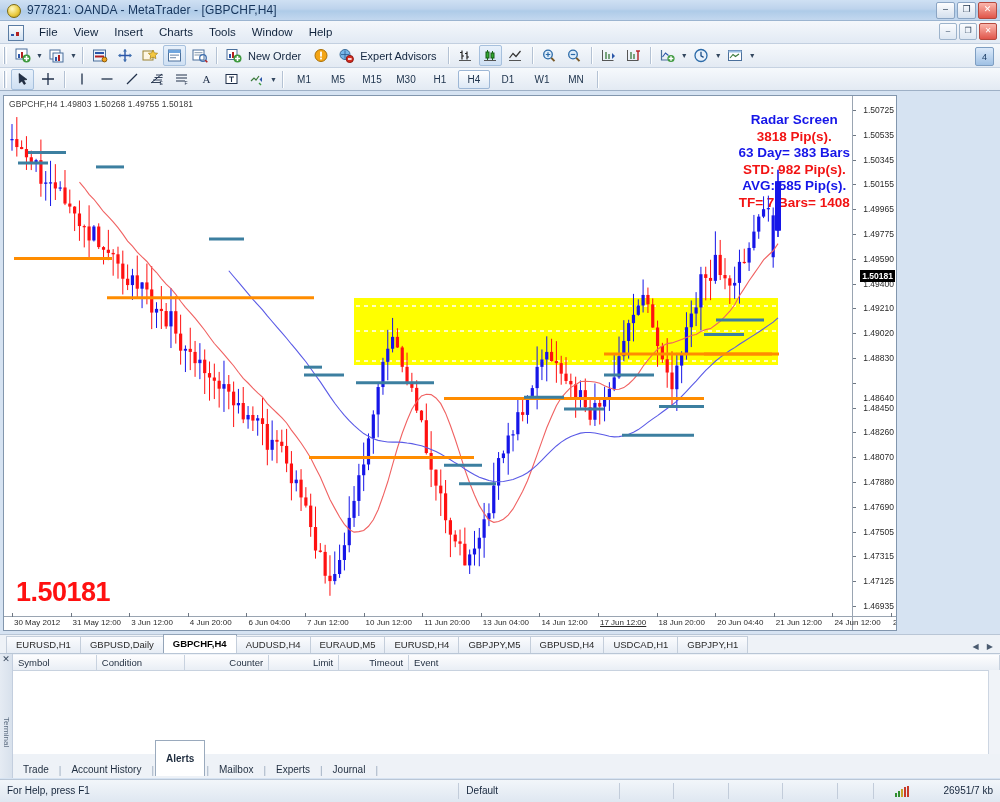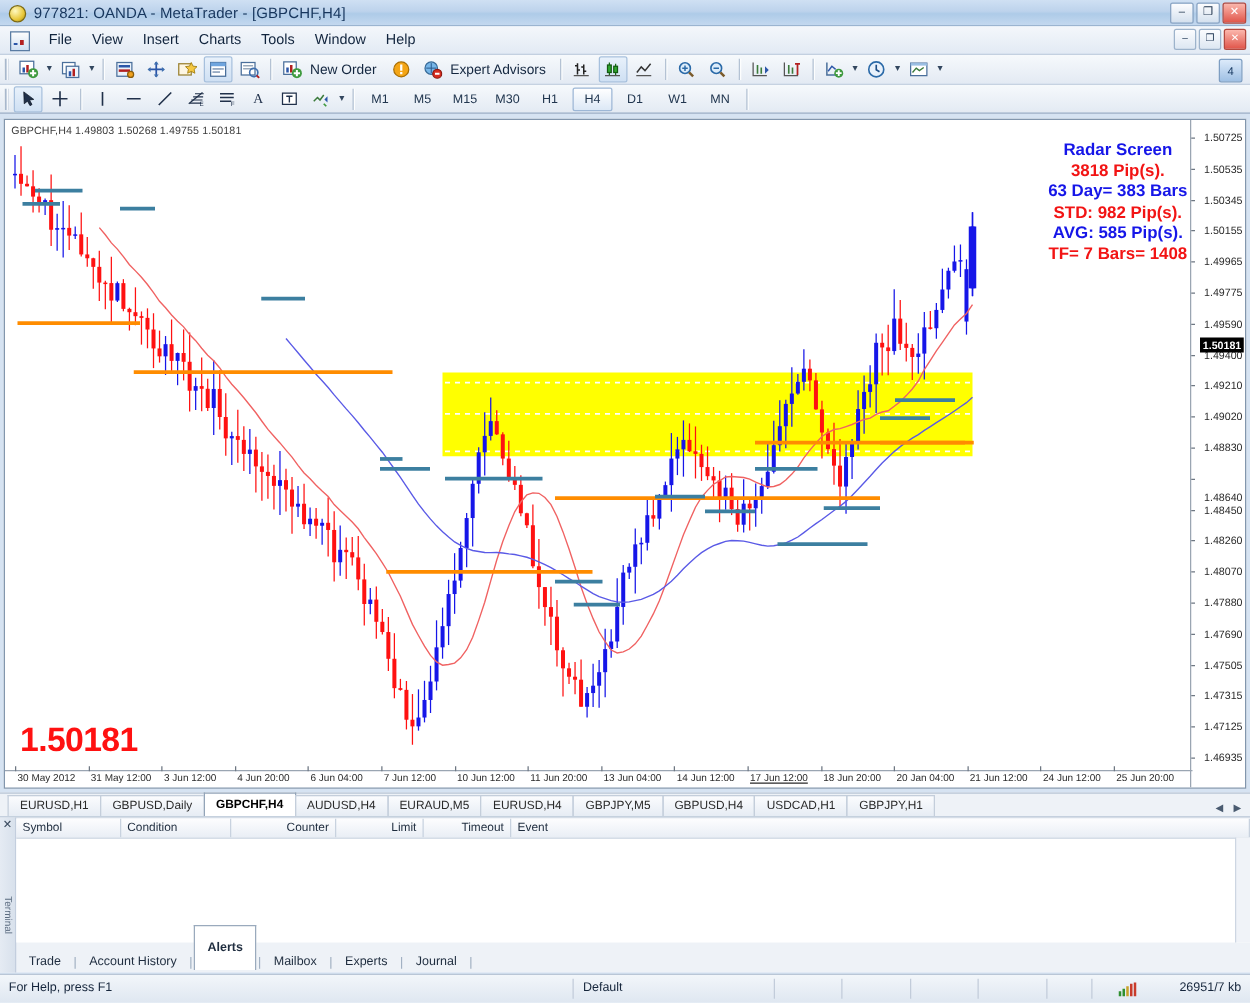--- a/index.html
+++ b/index.html
@@ -52,21 +52,21 @@
   .tfbtn.on{border-color:#9db7d6;background:linear-gradient(to bottom,#ffffff,#dce8f6);}
   .rightpin{position:absolute;right:6px;top:3px;width:17px;height:17px;border:1px solid #7e9ec2;border-radius:2px;
             background:linear-gradient(to bottom,#dceafa,#9fc0e4);color:#14355e;font-size:9px;
             display:flex;align-items:center;justify-content:center;}
 
   
   svg{display:block;}
 
   
   .chartwrap{position:absolute;left:0;top:93px;width:1000px;height:541px;background:#d6e3f2;padding:2px 3px 0 3px;box-sizing:border-box;}
-  .chart{position:relative;width:994px;height:536px;background:#fff;border:1px solid #8296ad;box-sizing:border-box;overflow:hidden;}
+  .chart{position:relative;width:894px;height:536px;background:#fff;border:1px solid #8296ad;box-sizing:border-box;overflow:hidden;}
   .chart-header{position:absolute;left:5px;top:3px;font-size:8.5px;color:#3b3b3b;letter-spacing:.1px;white-space:nowrap;}
   .radar{position:absolute;right:46px;top:16px;text-align:center;font-size:13.5px;font-weight:bold;line-height:16.5px;}
   .radar .b{color:#1616e8;}
   .radar .r{color:#f21414;}
   .bigprice{position:absolute;left:12px;bottom:22px;font-size:27px;font-weight:bold;color:#ff1111;letter-spacing:-.5px;}
   .yaxis{position:absolute;right:0;top:0;width:44px;height:100%;border-left:1px solid #9aa5b2;box-sizing:border-box;}
   .ylab{position:absolute;right:2px;font-size:8.5px;color:#2a2a2a;white-space:nowrap;}
   .ytick{position:absolute;left:0;width:3px;height:1px;background:#6e7782;}
   .ycur{position:absolute;right:1px;background:#000;color:#fff;font-size:8.5px;padding:1px 2px;font-weight:bold;}
   .xaxis{position:absolute;left:0;bottom:0;width:950px;height:13px;border-top:1px solid #9aa5b2;}
@@ -1154,21 +1154,21 @@
           <div class="xlab" style="left: 420.2px;">11 Jun 20:00</div>
           <div class="xtick" style="left: 476.8px;"></div>
           <div class="xlab" style="left: 478.8px;">13 Jun 04:00</div>
           <div class="xtick" style="left: 535.4px;"></div>
           <div class="xlab" style="left: 537.4px;">14 Jun 12:00</div>
           <div class="xtick" style="left: 594px;"></div>
           <div class="xlab" style="left: 596px; text-decoration: underline;">17 Jun 12:00</div>
           <div class="xtick" style="left: 652.6px;"></div>
           <div class="xlab" style="left: 654.6px;">18 Jun 20:00</div>
           <div class="xtick" style="left: 711.2px;"></div>
-          <div class="xlab" style="left: 713.2px;">20 Jan 04:00</div>
+          <div class="xlab" style="left: 713.2px;">20 Jun 04:40</div>
           <div class="xtick" style="left: 769.8px;"></div>
           <div class="xlab" style="left: 771.8px;">21 Jun 12:00</div>
           <div class="xtick" style="left: 828.4px;"></div>
           <div class="xlab" style="left: 830.4px;">24 Jun 12:00</div>
           <div class="xtick" style="left: 887px;"></div>
           <div class="xlab" style="left: 889px;">25 Jun 20:00</div>
         </div>
     </div>
   </div>
 

